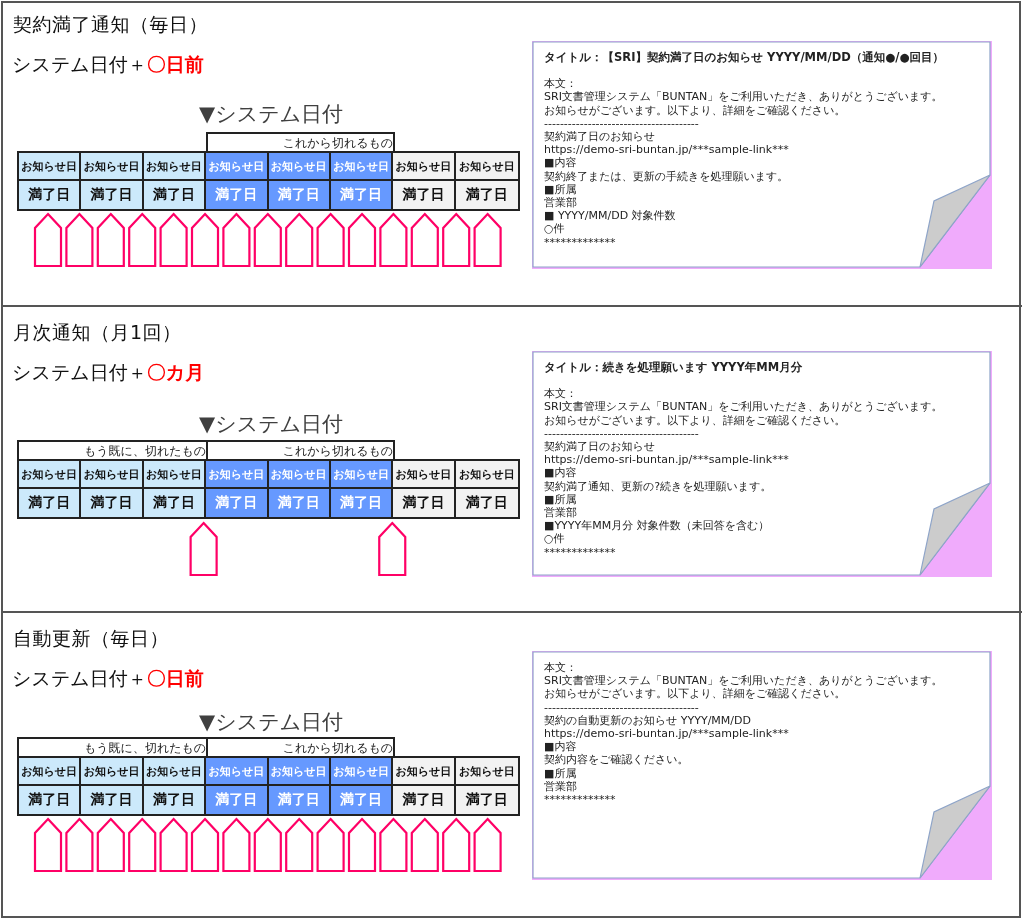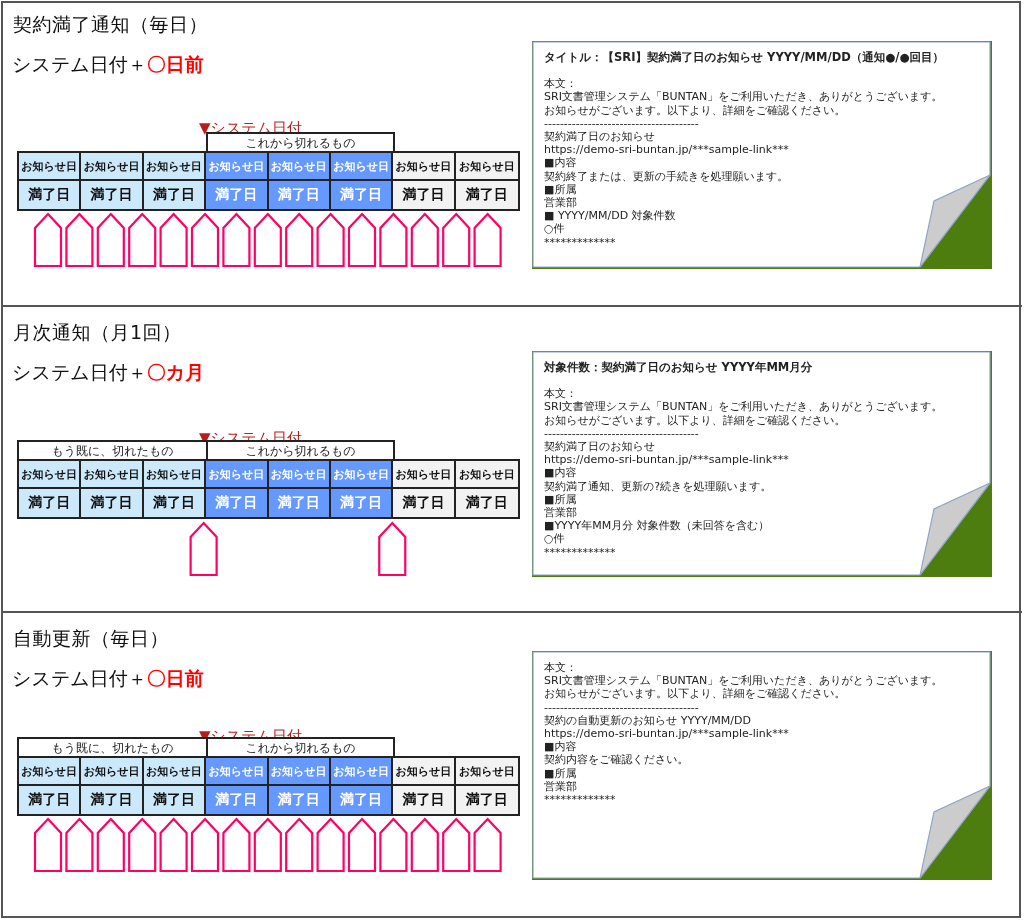--- a/index.html
+++ b/index.html
@@ -4,34 +4,34 @@
 <style>
   html, body { margin:0; padding:0; }
   body { width:1024px; height:920px; background:#ffffff; position:relative; overflow:hidden;
          font-family:"DejaVu Sans", sans-serif; color:#111; }
   .frame { position:absolute; left:1px; top:1px; width:1020px; height:917px; border:2px solid #555; box-sizing:border-box; }
   .divider { position:absolute; left:1px; width:1021px; height:2px; background:#555; }
   .section { position:absolute; left:0; width:1024px; }
   .sec-title { position:absolute; left:13px; font-size:19px; font-weight:normal; color:#111; letter-spacing:0.5px; }
   .formula { position:absolute; left:12px; font-size:19px; color:#111; white-space:nowrap; }
   .formula .red { color:#ff0000; font-weight:bold; }
-  .sysdate { position:absolute; left:199px; font-size:15px; color:#b91c1c; white-space:nowrap;margin-top:19px; }
+  .sysdate { position:absolute; left:199px; font-size:21px; color:#404040; white-space:nowrap; }
   .group-label { position:absolute; height:20px; border:2px solid #222; border-bottom:none; box-sizing:border-box;
-                 font-size:12px; text-align:center; line-height:18px; background:#fff; color:#222; }
+                 font-size:12px; text-align:right; line-height:18px; background:#fff; color:#222; }
   .grid { position:absolute; left:17px; width:503px; height:60px; border:2px solid #222; box-sizing:border-box;
           display:grid; grid-template-columns:repeat(8, 1fr); grid-template-rows:1fr 1fr; }
   .cell { border-right:2px solid #222; display:flex; align-items:center; justify-content:center; font-weight:bold; box-sizing:border-box; }
   .cell.top { border-bottom:2px solid #222; font-size:11px; }
   .cell.bot { font-size:14px; }
   .cell.last { border-right:none; }
   .c-past { background:#cce9fb; color:#111; }
   .c-now { background:#6699ff; color:#ffffff; }
   .c-future { background:#f2f2f2; color:#111; }
   .arrows { position:absolute; left:0; width:530px; height:70px; }
-  .email { position:absolute; left:532px; width:460px; background:#4d7c0f; }
+  .email { position:absolute; left:532px; width:460px; background:#f0abfc; }
   .email svg.outline { position:absolute; left:0; top:0; }
   .email .content { position:absolute; left:12px; top:10px; width:430px; font-size:11px; line-height:13.2px; color:#222; }
   .email .etitle { font-weight:bold; font-size:11.5px; margin-bottom:13px; white-space:nowrap; }
   .email .line { white-space:nowrap; }
 </style>
 </head>
 <body>
 
 <div class="frame"></div>
 <div class="divider" style="top:305px;"></div>
@@ -130,21 +130,21 @@
   <svg class="arrows" style="top:215px;">
       <polygon points="203.625,2 216.625,16 216.625,54 190.625,54 190.625,16" fill="#ffffff" stroke="#ff0066" stroke-width="2.2"></polygon>
       <polygon points="392.25,2 405.25,16 405.25,54 379.25,54 379.25,16" fill="#ffffff" stroke="#ff0066" stroke-width="2.2"></polygon>
     </svg>
   <div class="email" style="top:45px; height:226px;">
     <svg class="outline" width="460" height="226">
         <path d="M1,1 L458,1 L458,132 L388,224 L1,224 Z" fill="#ffffff" stroke="#8ea4c8" stroke-width="1.2"></path>
         <path d="M458,132 L402,158 L388,224 Z" fill="#cccccc" stroke="#8ea4c8" stroke-width="1.2"></path>
       </svg>
     <div class="content">
-      <div class="etitle">対象件数：契約満了日のお知らせ YYYY年MM月分</div>
+      <div class="etitle">タイトル：続きを処理願います YYYY年MM月分</div>
       <div class="ebody">
           <div class="line">本文：</div>
           <div class="line">SRI文書管理システム「BUNTAN」をご利用いただき、ありがとうございます。</div>
           <div class="line">お知らせがございます。以下より、詳細をご確認ください。</div>
           <div class="line">---------------------------------------</div>
           <div class="line">契約満了日のお知らせ</div>
           <div class="line">https://demo-sri-buntan.jp/***sample-link***</div>
           <div class="line">■内容</div>
           <div class="line">契約満了通知、更新の?続きを処理願います。</div>
           <div class="line">■所属</div>

